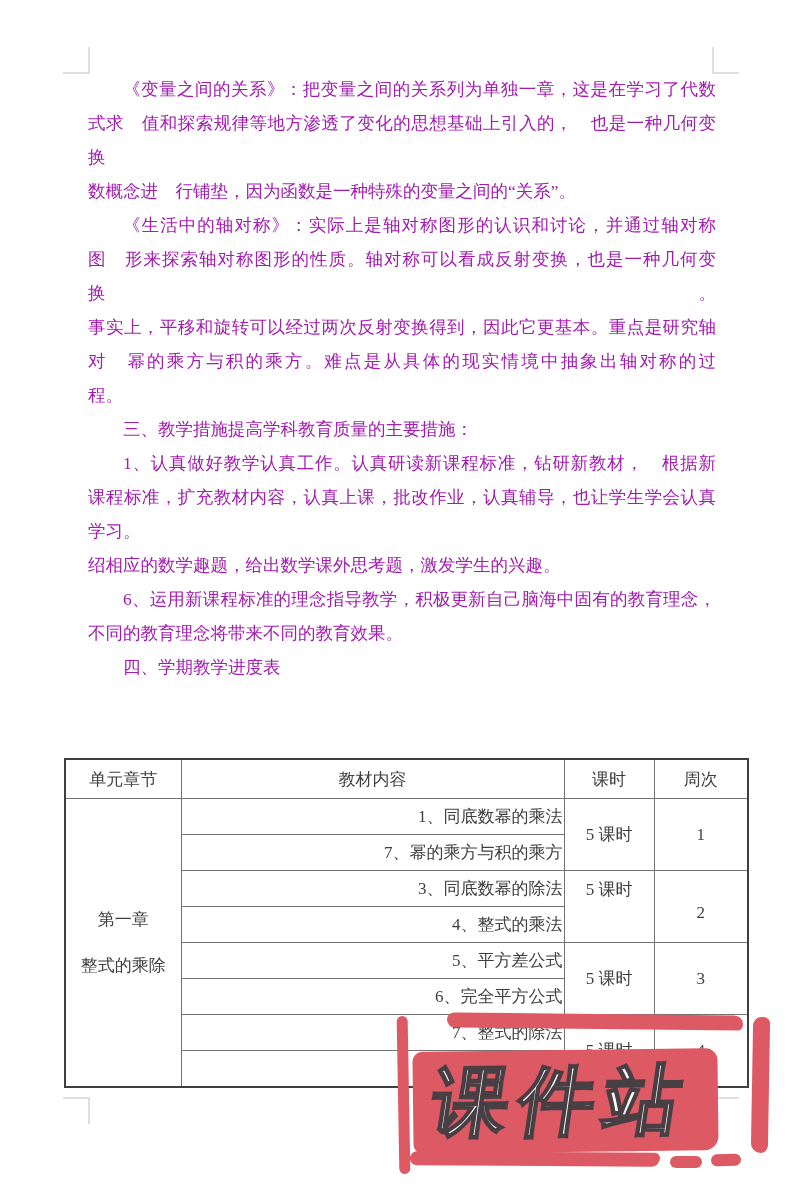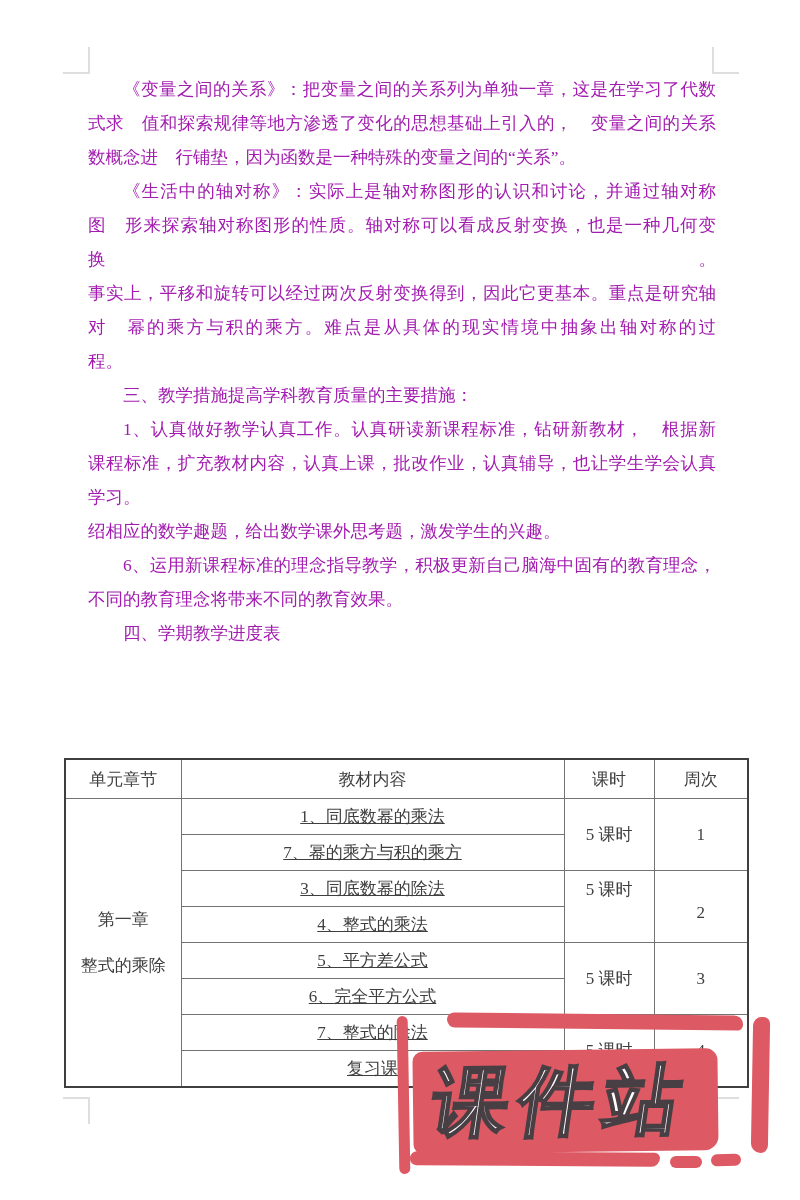--- a/index.html
+++ b/index.html
@@ -25,21 +25,21 @@
   .sched{
     position:absolute;left:64px;top:758px;width:683px;
     border-collapse:collapse;table-layout:fixed;
     font-size:17px;color:#3f3f3f;
   }
   .sched td{border:1px solid #737373;text-align:center;vertical-align:middle;
     overflow:hidden;}
   .sched{border:2px solid #3f3f3f;}
   .sched tr.hdr td{height:36px;}
   .sched td{height:33px;}
-  .sched td.lesson{text-align:center;padding-left:1px;text-decoration:underline;}
+  .sched td.lesson{text-align:right;padding-left:1px;}
   .sched td.vtop{vertical-align:top;padding-top:7px;}
   .sched td.vlow{vertical-align:middle;padding-top:14px;}
   
   .stamp{position:absolute;left:393px;top:1008px;width:385px;height:170px;z-index:10;}
   .stamp .stroke{position:absolute;background:#dd5964;}
   .stamp .s-top{left:54px;top:6px;width:296px;height:15px;border-radius:8px 10px 6px 9px;transform:rotate(0.6deg);}
   .stamp .s-left{left:5px;top:8px;width:11px;height:158px;border-radius:6px;transform:rotate(-1deg);}
   .stamp .s-right{left:359px;top:9px;width:17px;height:136px;border-radius:9px 7px 8px 10px;transform:rotate(1deg);}
   .stamp .s-b1{left:17px;top:144px;width:250px;height:14px;border-radius:8px 6px 10px 7px;transform:rotate(0.4deg);}
   .stamp .s-b2{left:277px;top:148px;width:32px;height:12px;border-radius:6px;}
@@ -60,21 +60,21 @@
 <body>
 
 <div class="mark tl"></div>
 <div class="mark tr"></div>
 <div class="mark bl"></div>
 <div class="mark br"></div>
 
 <div class="doc-body">
   <div>
     <div class="ln first">《变量之间的关系》：把变量之间的关系列为单独一章，这是在学习了代数</div>
-    <div class="ln">式求　值和探索规律等地方渗透了变化的思想基础上引入的，　变量之间的关系</div>
+    <div class="ln">式求　值和探索规律等地方渗透了变化的思想基础上引入的，　也是一种几何变换</div>
     <div class="ln last">数概念进　行铺垫，因为函数是一种特殊的变量之间的“关系”。</div>
   </div>
   <div>
     <div class="ln first">《生活中的轴对称》：实际上是轴对称图形的认识和讨论，并通过轴对称</div>
     <div class="ln">图　形来探索轴对称图形的性质。轴对称可以看成反射变换，也是一种几何变换。</div>
     <div class="ln">事实上，平移和旋转可以经过两次反射变换得到，因此它更基本。重点是研究轴</div>
     <div class="ln">对　幂的乘方与积的乘方。难点是从具体的现实情境中抽象出轴对称的过</div>
     <div class="ln last">程。</div>
   </div>
   <div>

